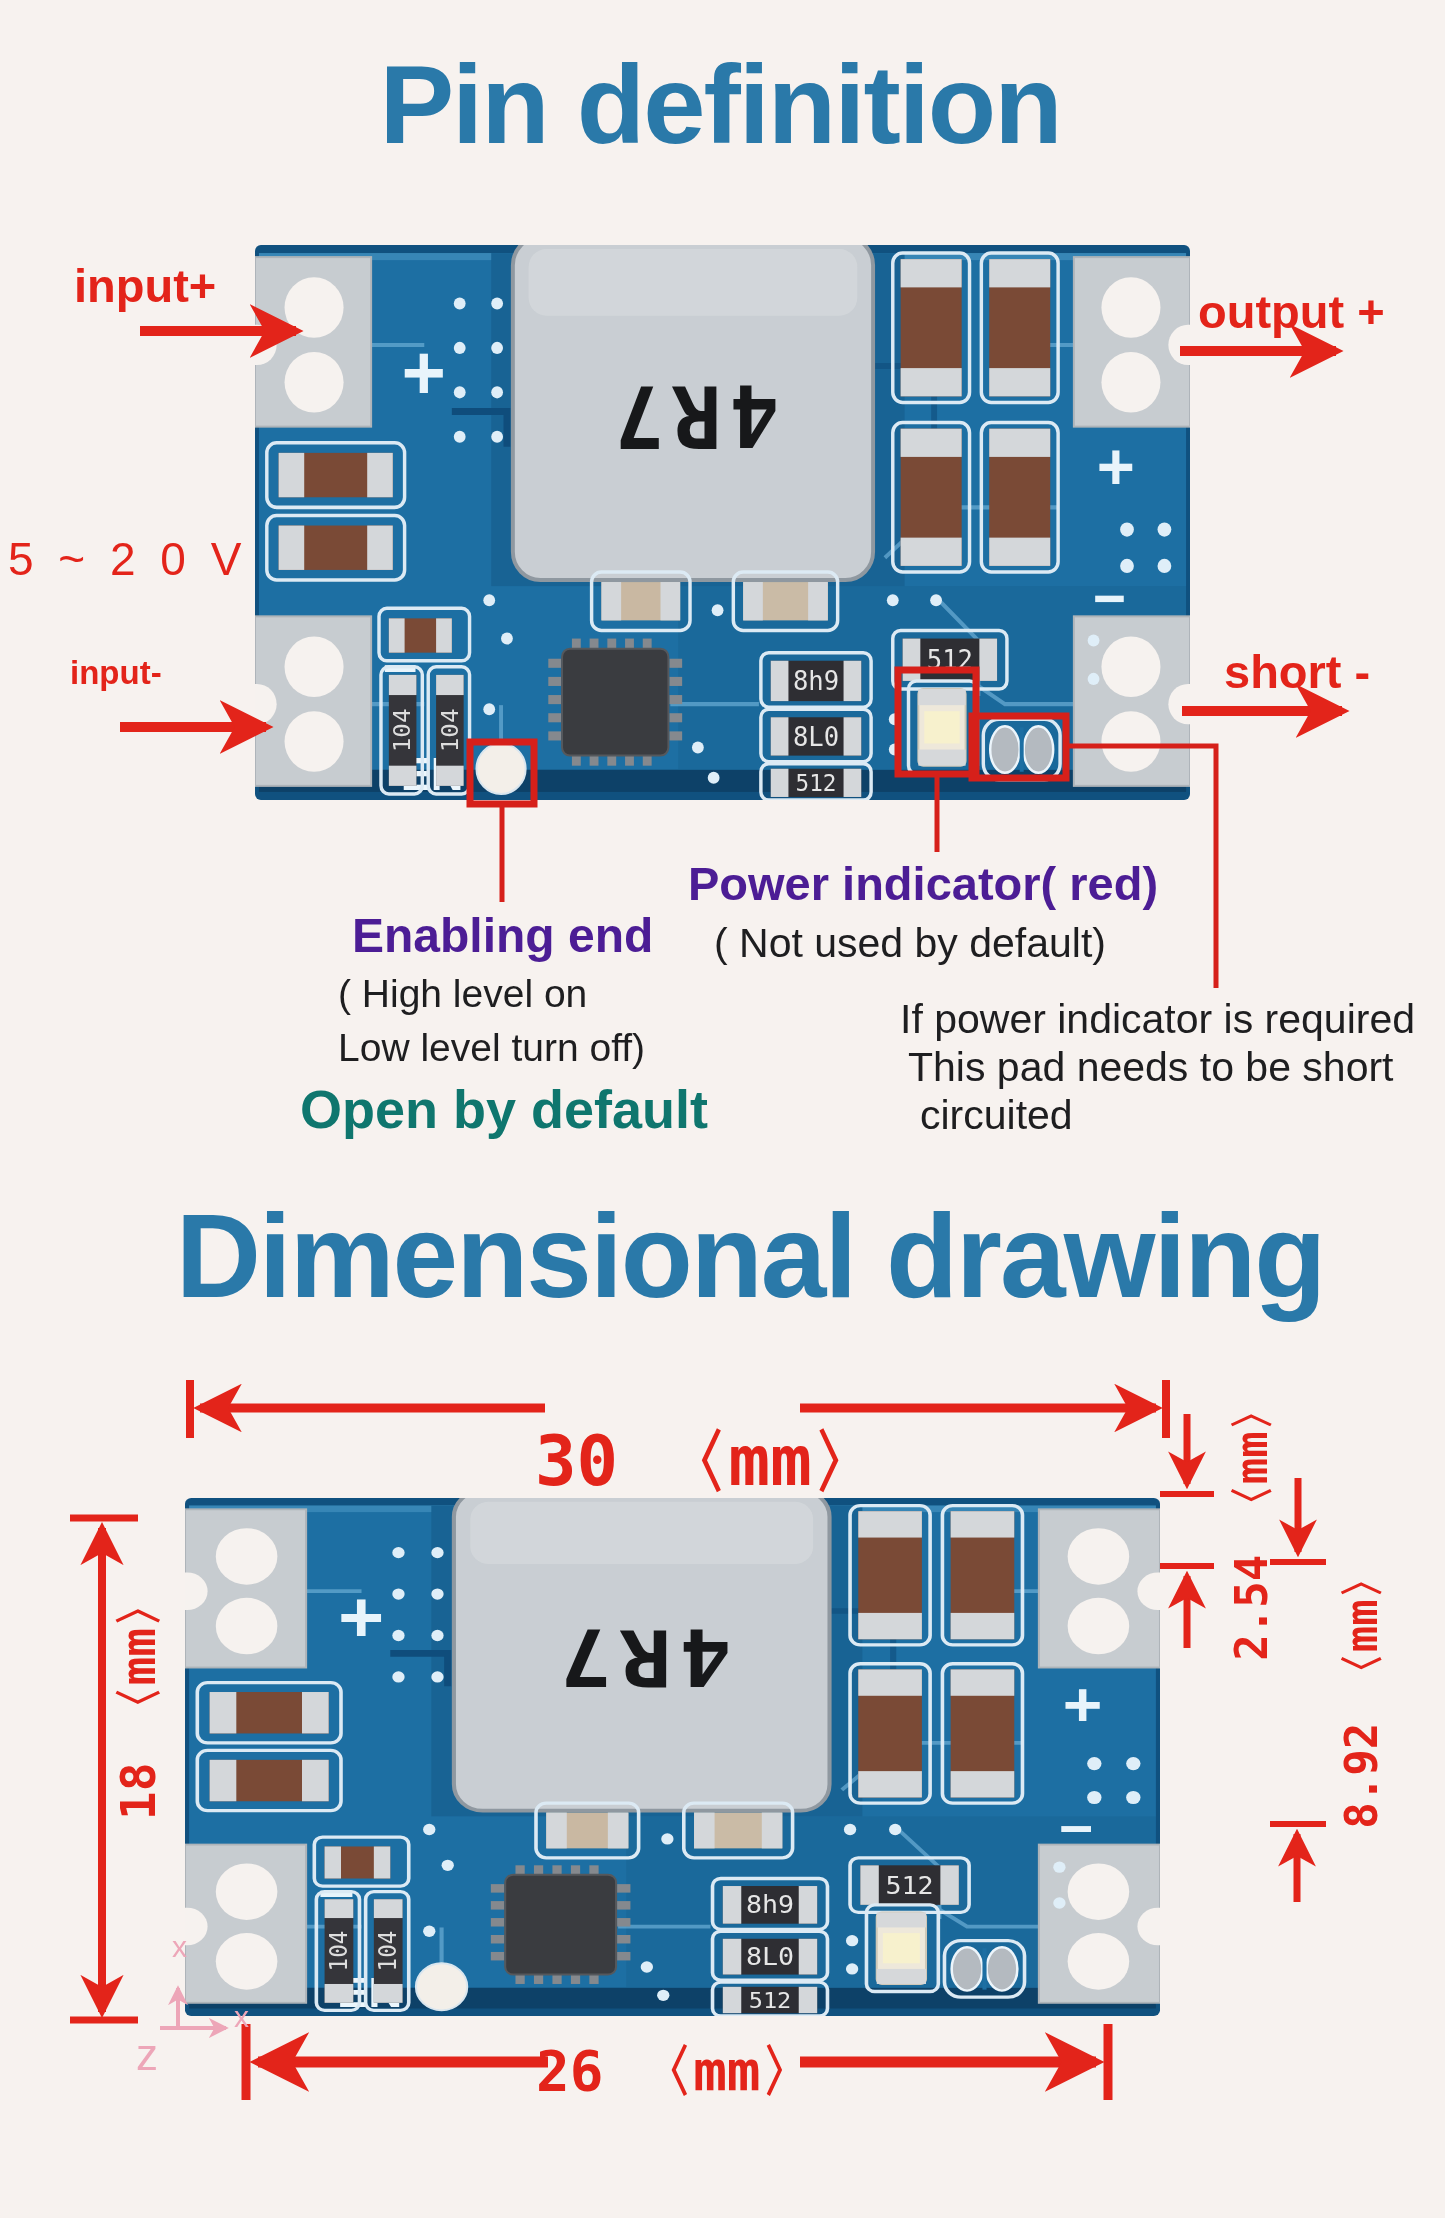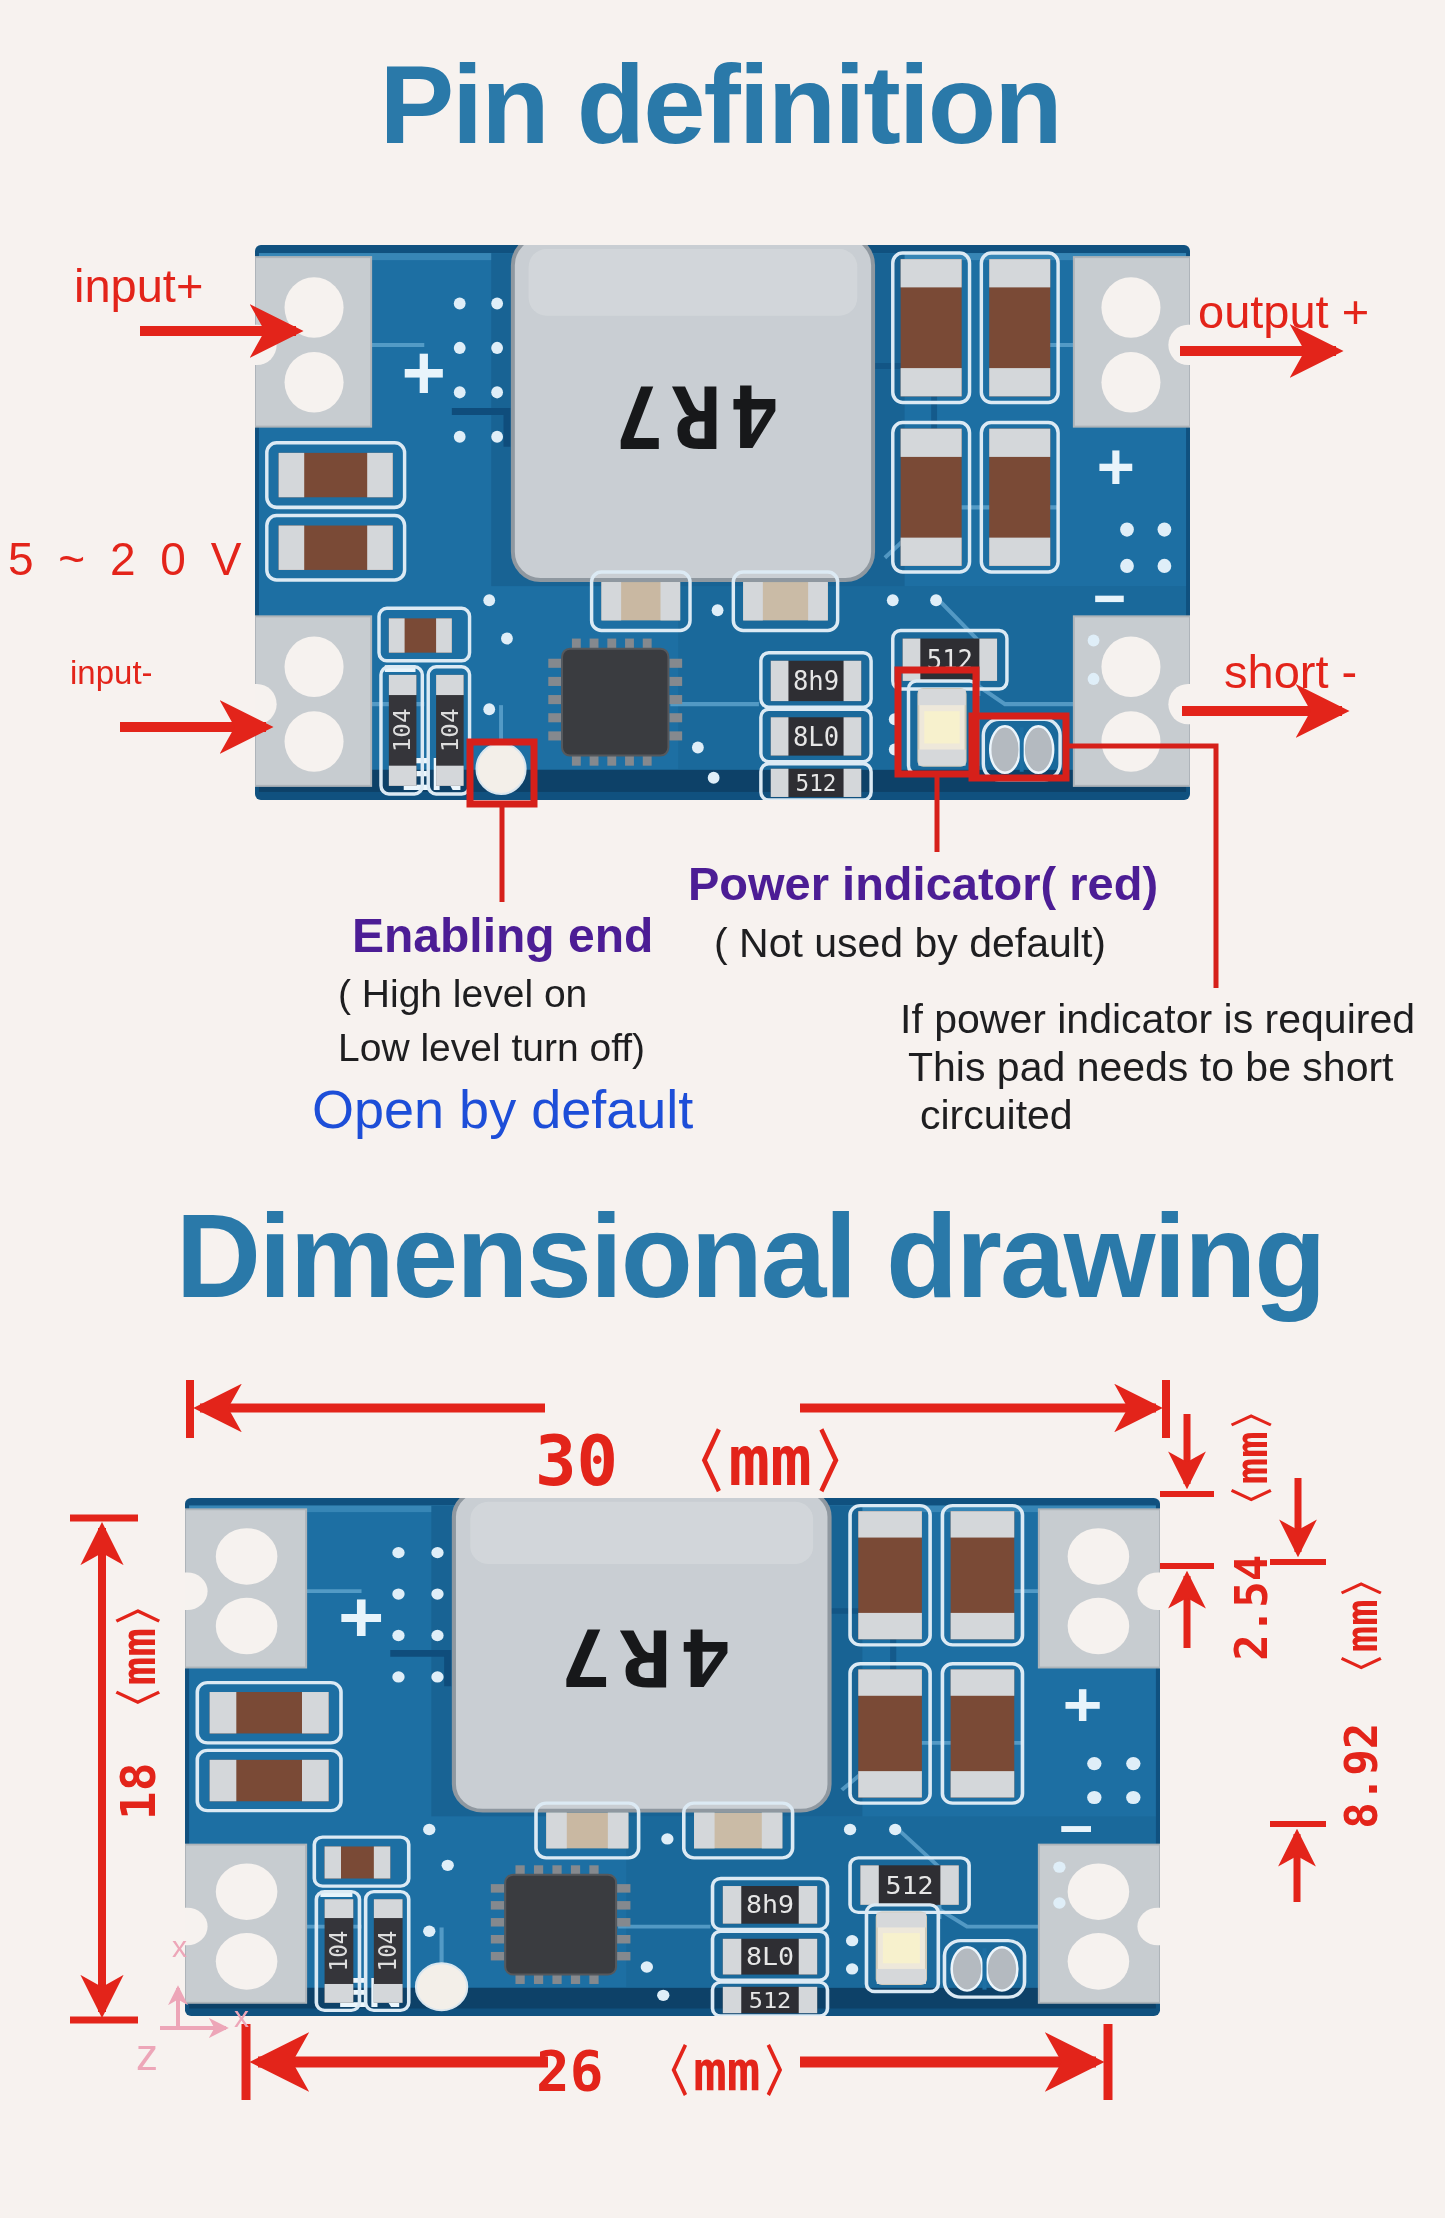--- a/index.html
+++ b/index.html
@@ -1,20 +1,20 @@
 <!DOCTYPE html>
 <html><head>
 <meta charset="utf-8">
 <style>
   html,body{margin:0;padding:0;background:#e9e4e1;}
   .canvas{position:relative;width:1445px;height:2218px;background:#f7f2ef;overflow:hidden;
           font-family:"Liberation Sans",sans-serif;padding-left:28px;}
   .abs{position:absolute;white-space:nowrap;}
   .title{font-weight:bold;color:#2a79a9;text-align:center;letter-spacing:-2px;}
-  .red-label{color:#e3241a;font-weight:normal;}
+  .red-label{color:#e3241a;font-weight:bold;}
   .maroon{color:#4c1d95;font-weight:bold;}
   .black-note{color:#1e1e20;}
   .dim-text{color:#e3241a;font-family:"DejaVu Sans Mono",monospace;font-weight:bold;text-align:center;}
   .rot{transform:rotate(-90deg);}
   .pink{color:#eda6b8;}
   svg{position:absolute;left:0;top:0;}
 </style>
 </head>
 <body>
 
@@ -307,21 +307,21 @@
 
   <div class="abs red-label" style="left:74px;top:258px;font-size:47px;">input+</div>
   <div class="abs red-label" style="left:8px;top:496px;font-size:46px;letter-spacing:6px;font-weight:normal;color:#e3241a;margin-top:36px;">5 ~ 2 0 V</div>
   <div class="abs red-label" style="left:70px;top:654px;font-size:33px;">input-</div>
   <div class="abs red-label" style="left:1198px;top:284px;font-size:47px;">output +</div>
   <div class="abs red-label" style="left:1224px;top:644px;font-size:47px;">short -</div>
 
   <div class="abs maroon" style="left:352px;top:908px;font-size:48px;">Enabling end</div>
   <div class="abs black-note" style="left:338px;top:972px;font-size:39px;">( High level on</div>
   <div class="abs black-note" style="left:338px;top:1026px;font-size:39px;">Low level turn off)</div>
-  <div class="abs" style="left:300px;top:1078px;font-size:54px;font-weight:normal;color:#1d4ed8;margin-left:12px;">Open by default</div>
+  <div class="abs" style="left:300px;top:1078px;font-size:54px;font-weight:bold;color:#0f766e;">Open by default</div>
 
   <div class="abs maroon" style="left:688px;top:856px;font-size:47px;">Power indicator( red)</div>
   <div class="abs black-note" style="left:714px;top:920px;font-size:41px;">( Not used by default)</div>
 
   <div class="abs black-note" style="left:900px;top:996px;font-size:41px;">If power indicator is required</div>
   <div class="abs black-note" style="left:908px;top:1044px;font-size:41px;">This pad needs to be short</div>
   <div class="abs black-note" style="left:920px;top:1092px;font-size:41px;">circuited</div>
 
   <div class="abs title" style="left:90px;top:1188px;width:1320px;font-size:118px;">Dimensional drawing</div>
 

